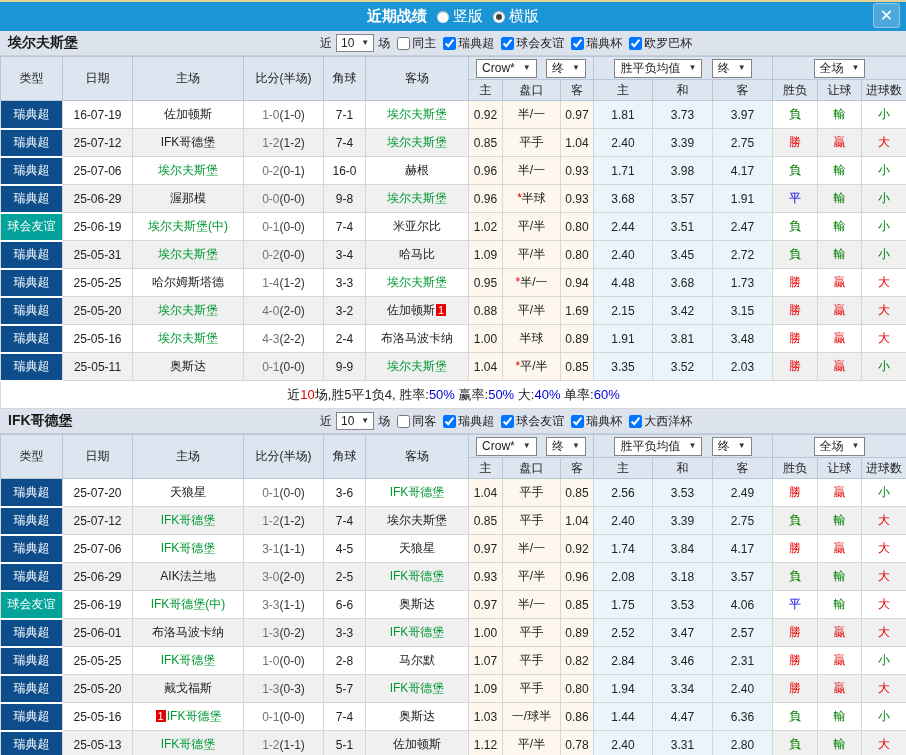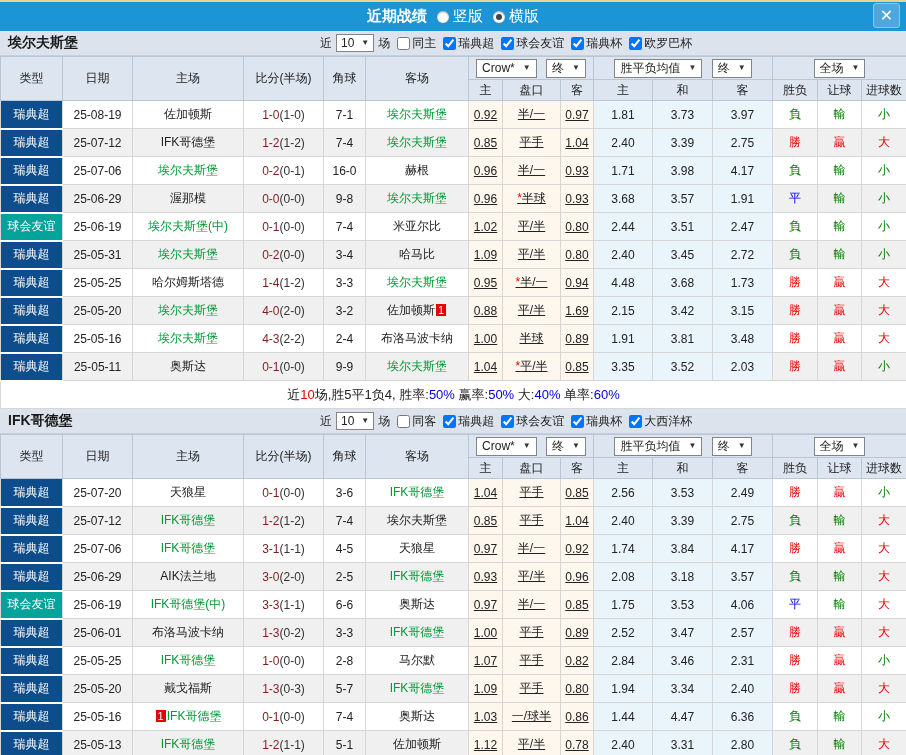--- a/index.html
+++ b/index.html
@@ -36,24 +36,24 @@
   thead th { background: #dce5f0; border-color: #b9c6d6; font-weight: normal; font-size: 12px; }
   tr.grp th { height: 23px; }
   tr.sub th { height: 21px; }
   .hd-dd { background: #fff; border: 1px solid #848484; height: 19px;
     display: inline-flex; align-items: center; padding: 0 5px; gap: 8px; font-size: 12px;
     vertical-align: middle; cursor: pointer; margin: 0 3px; }
   tbody td { height: 28px; background: #fff; }
   tr.stripe td { background: #f0f0f0; }
   td.type { background: #0e4d8b !important; color: #fff; border-bottom: 2px solid #fff; }
   td.type.friendly { background: #03a29b !important; }
-  td.crow { background: #fdf7ee !important; text-decoration: underline; }
+  td.crow { background: #fdf7ee !important; }
   td.avgc { background: #e9f4fb !important; }
   .green-team { color: #009933; }
-  .score-ft { color: #7f1d1d; }
+  .score-ft { color: #737373; }
   .score-ht { color: #333; text-align: center; }
   .badge { background: #e60000; color: #fff; padding: 0 2px; font-size: 11px; margin: 0 1px; }
   .star { color: #e60000; }
   .c-red { color: #e60000; }
   .c-green { color: #008000; }
   .c-blue { color: #0000dd; }
   tr.summary td { height: 28px; font-size: 13px; background: #fff; }
   .sum-k { color: #222; } .sum-r { color: #e60000; } .sum-b { color: #0000dd; }
 </style>
 </head>
@@ -153,21 +153,21 @@
       <th>和</th>
       <th>客</th>
       <th>胜负</th>
       <th>让球</th>
       <th>进球数</th>
     </tr>
   </thead>
   <tbody>
       <tr>
         <td class="type">瑞典超</td>
-        <td>25-08-19</td>
+        <td>16-07-19</td>
         <td><span>佐加顿斯</span></td>
         <td><span class="score-ft">1-0</span><span class="score-ht">(1-0)</span></td>
         <td>7-1</td>
         <td><span class="green-team">埃尔夫斯堡</span></td>
         <td class="crow">0.92</td>
         <td class="crow"><span>半/一</span></td>
         <td class="crow">0.97</td>
         <td class="avgc">1.81</td>
         <td class="avgc">3.73</td>
         <td class="avgc">3.97</td>

